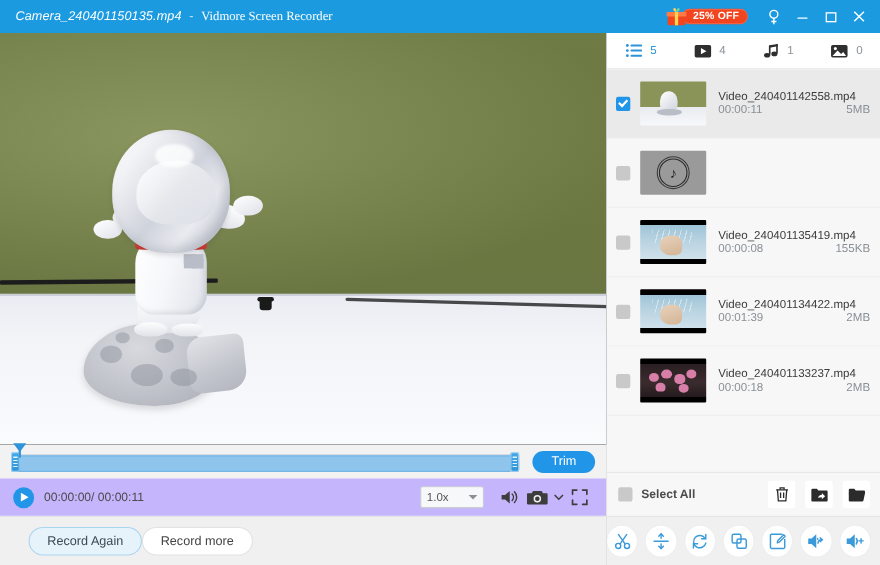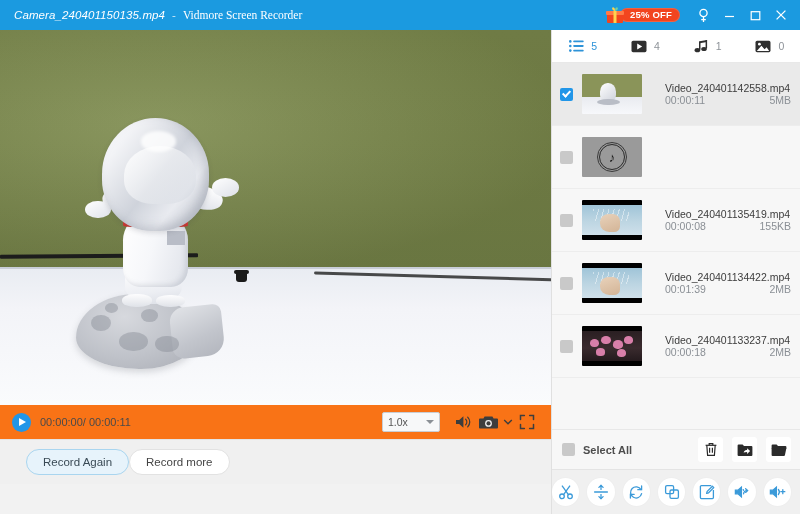--- a/index.html
+++ b/index.html
@@ -216,21 +216,21 @@
     position:absolute;left:7px;top:-1px;width:2px;height:7px;background:#2e93d8;
   }
   .trim-btn{
     margin-left:12px;background:#2196e8;color:#fff;
     font-size:11.5px;border:none;border-radius:11px;
     padding:4px 17px;cursor:pointer;
   }
 
   
   .ctrl-row{
-    height:34px;background:#f97316;
+    height:34px;background:#c4b5fd;
     display:flex;align-items:center;padding:0 12px 0 12px;
   }
   .play-btn{
     width:19px;height:19px;border-radius:50%;
     background:#2196e8;display:flex;align-items:center;justify-content:center;
     cursor:pointer;flex:none;
   }
   .play-btn:after{
     content:"";width:0;height:0;margin-left:2px;
     border-top:4.5px solid transparent;border-bottom:4.5px solid transparent;
@@ -358,21 +358,21 @@
   
   .th-bloss{background:linear-gradient(180deg,#000 0 12%,#2a1f22 12%,#3a2b2e 55%,#241a1d 88%,#000 88%);position:relative;}
   .th-bloss .p{position:absolute;background:#e687b4;border-radius:50% 50% 46% 46%;opacity:.92;}
   .p1{left:14%;top:32%;width:15%;height:20%;}
   .p2{left:32%;top:24%;width:17%;height:22%;}
   .p3{left:52%;top:36%;width:16%;height:21%;}
   .p4{left:70%;top:26%;width:15%;height:19%;}
   .p5{left:24%;top:56%;width:14%;height:18%;}
   .p6{left:58%;top:58%;width:15%;height:19%;}
 
-  .file-meta{flex:1;min-width:0;display:flex;flex-direction:column;gap:0;margin-left:12px;}
+  .file-meta{flex:1;min-width:0;display:flex;flex-direction:column;gap:0;}
   .file-name{
     font-size:10.5px;color:#3c3c3c;white-space:nowrap;overflow:hidden;text-overflow:ellipsis;
   }
   .file-sub{display:flex;justify-content:space-between;font-size:10.5px;color:#8a8f95;text-align:right;}
 
   .panel-footer{
     height:39px;min-height:39px;background:#f7f7f7;
     border-top:1px solid #e8e8e8;
     display:flex;align-items:center;padding:0 10px 0 10px;font-weight:bold;
   }
@@ -466,20 +466,31 @@
         <div class="pv-dots"></div>
         <div class="pv-arm-l"></div>
         <div class="pv-hand-l"></div>
         <div class="pv-arm-r"></div>
         <div class="pv-hand-r"></div>
         <div class="pv-helmet"></div>
         <div class="pv-visor"></div>
         <div class="pv-glint"></div>
       </div>
 
+      <div class="timeline-wrap">
+        <div class="track-outer">
+          <div class="track-bg"></div>
+          <div class="track-sel"></div>
+          <div class="handle left"></div>
+          <div class="handle right"></div>
+          <div class="playhead"></div>
+          <div class="playhead-stem"></div>
+        </div>
+        <button class="trim-btn">Trim</button>
+      </div>
 
       <div class="ctrl-row">
         <div class="play-btn"></div>
         <span class="time-text">00:00:00/ 00:00:11</span>
         <div class="ctrl-spacer"></div>
 
         <div class="speed-select">
           <span>1.0x</span>
           <span class="chev"></span>
         </div>

